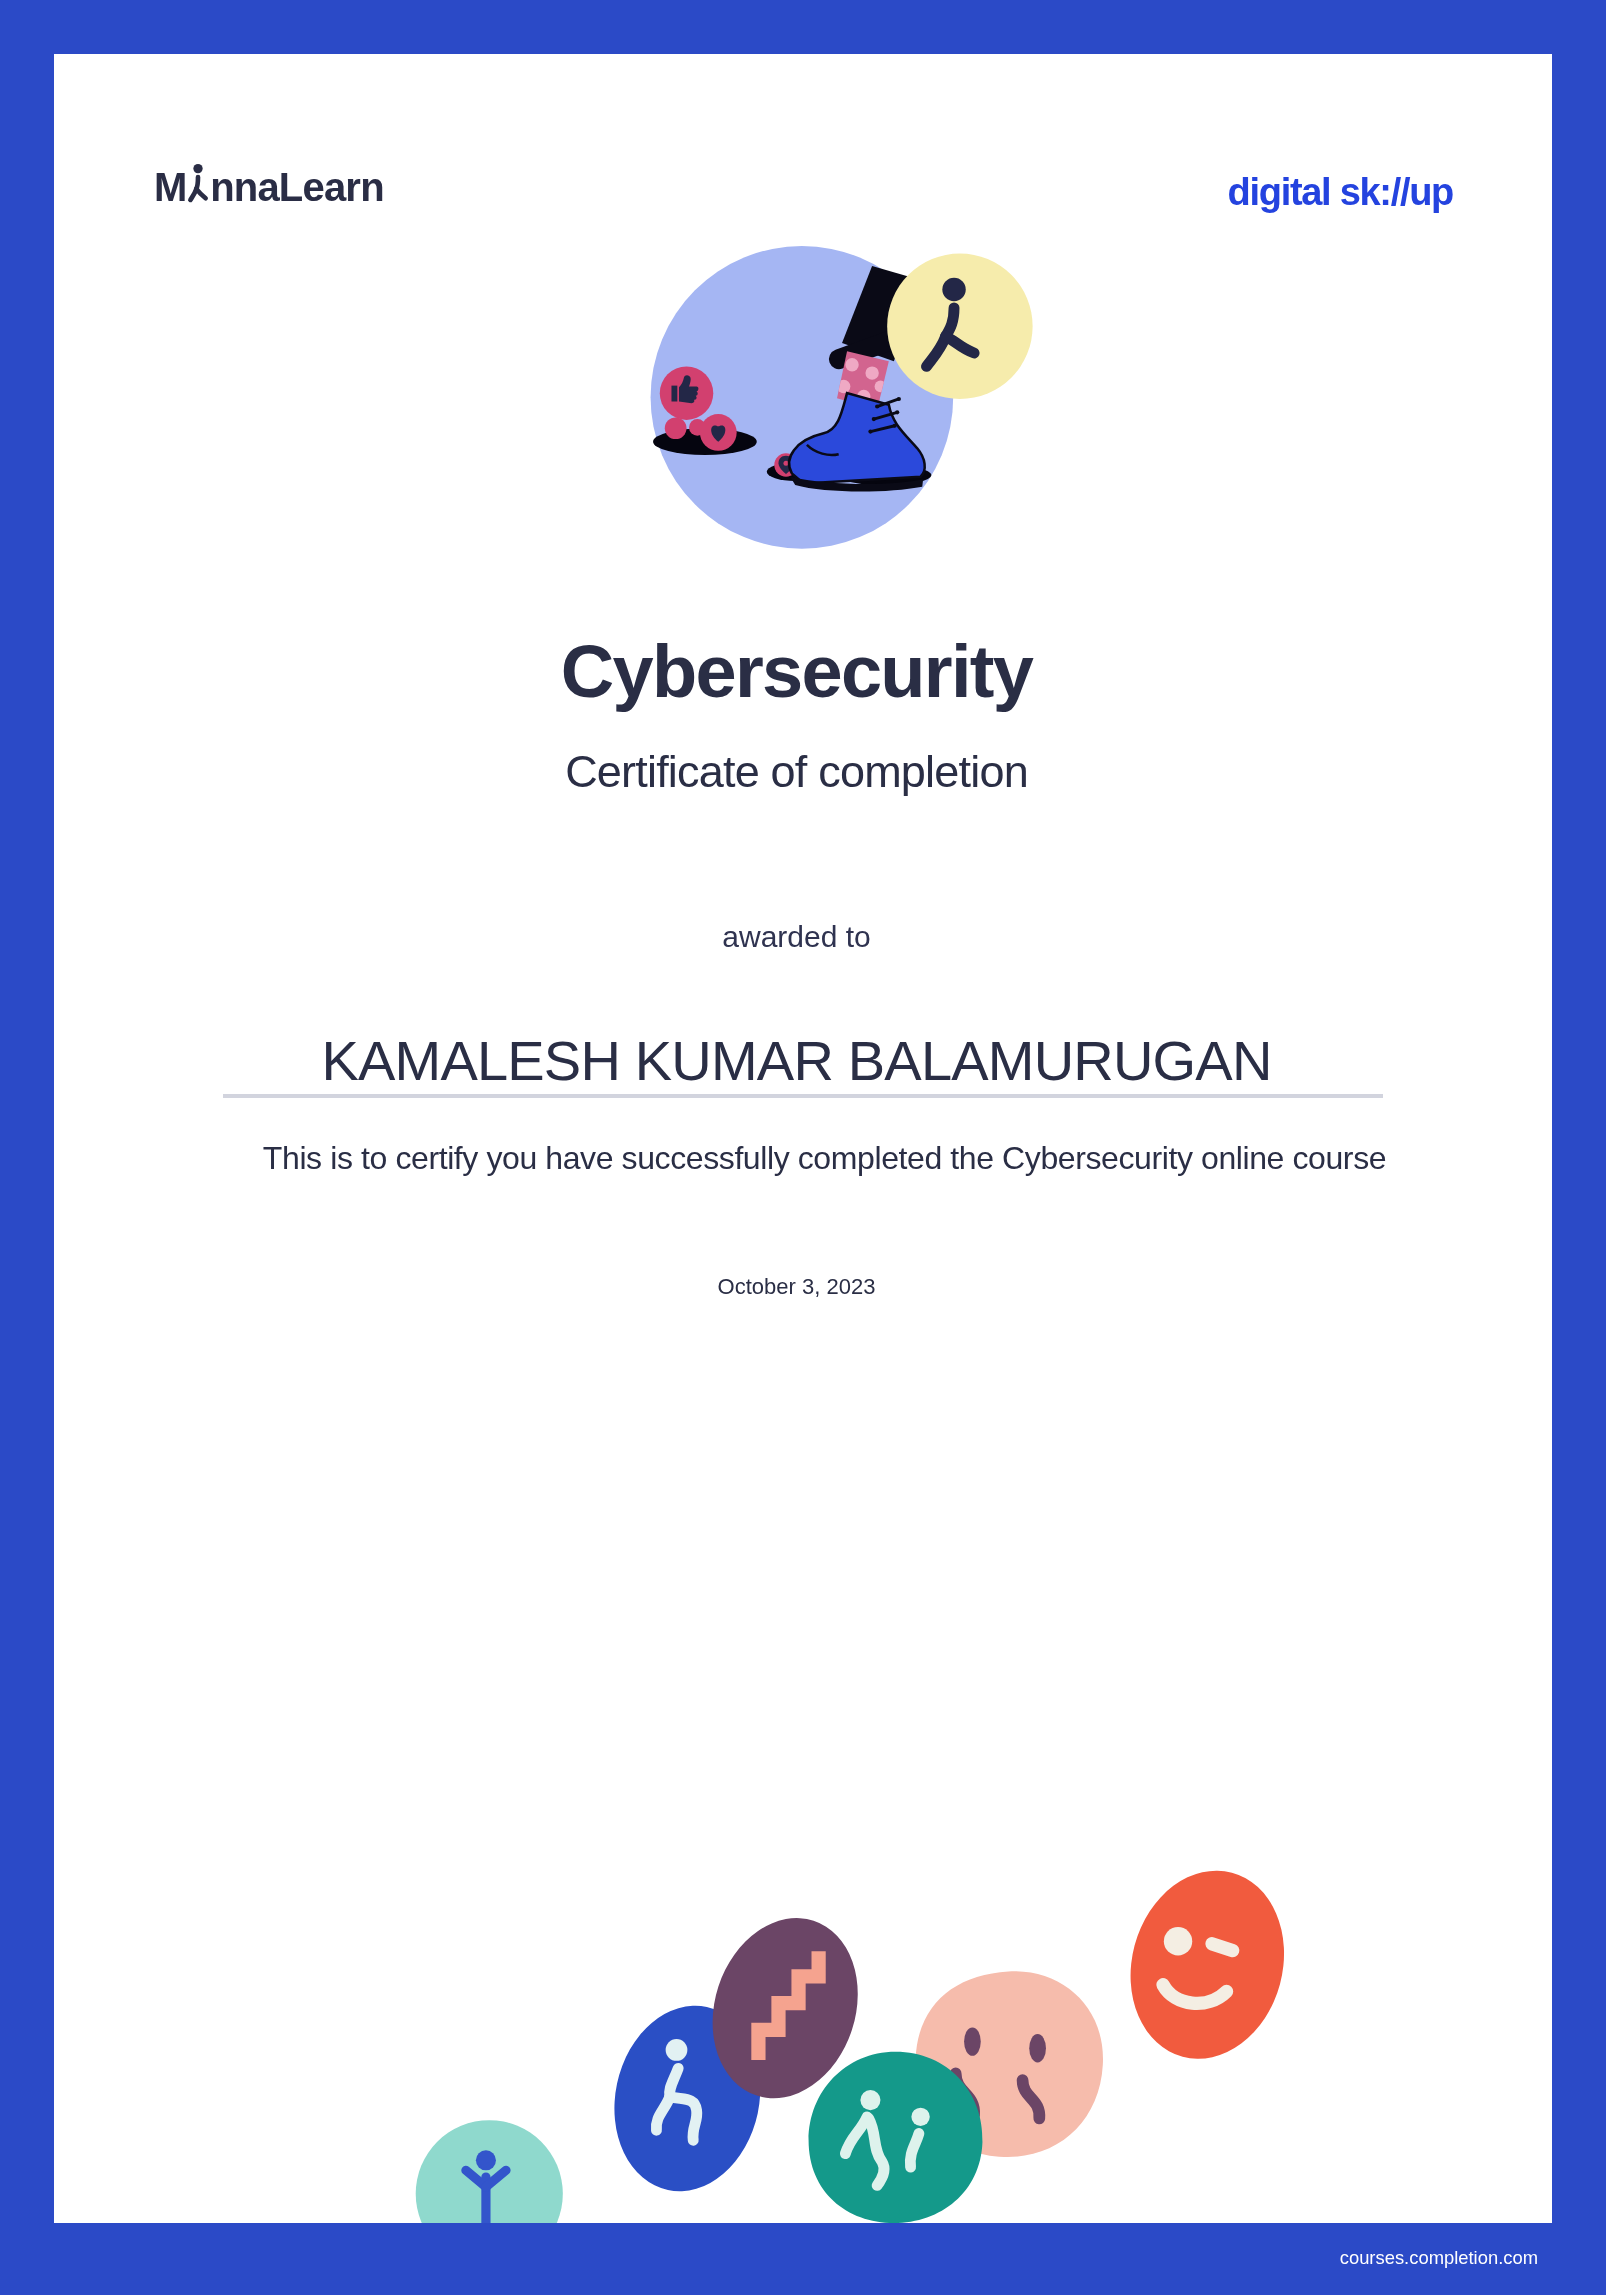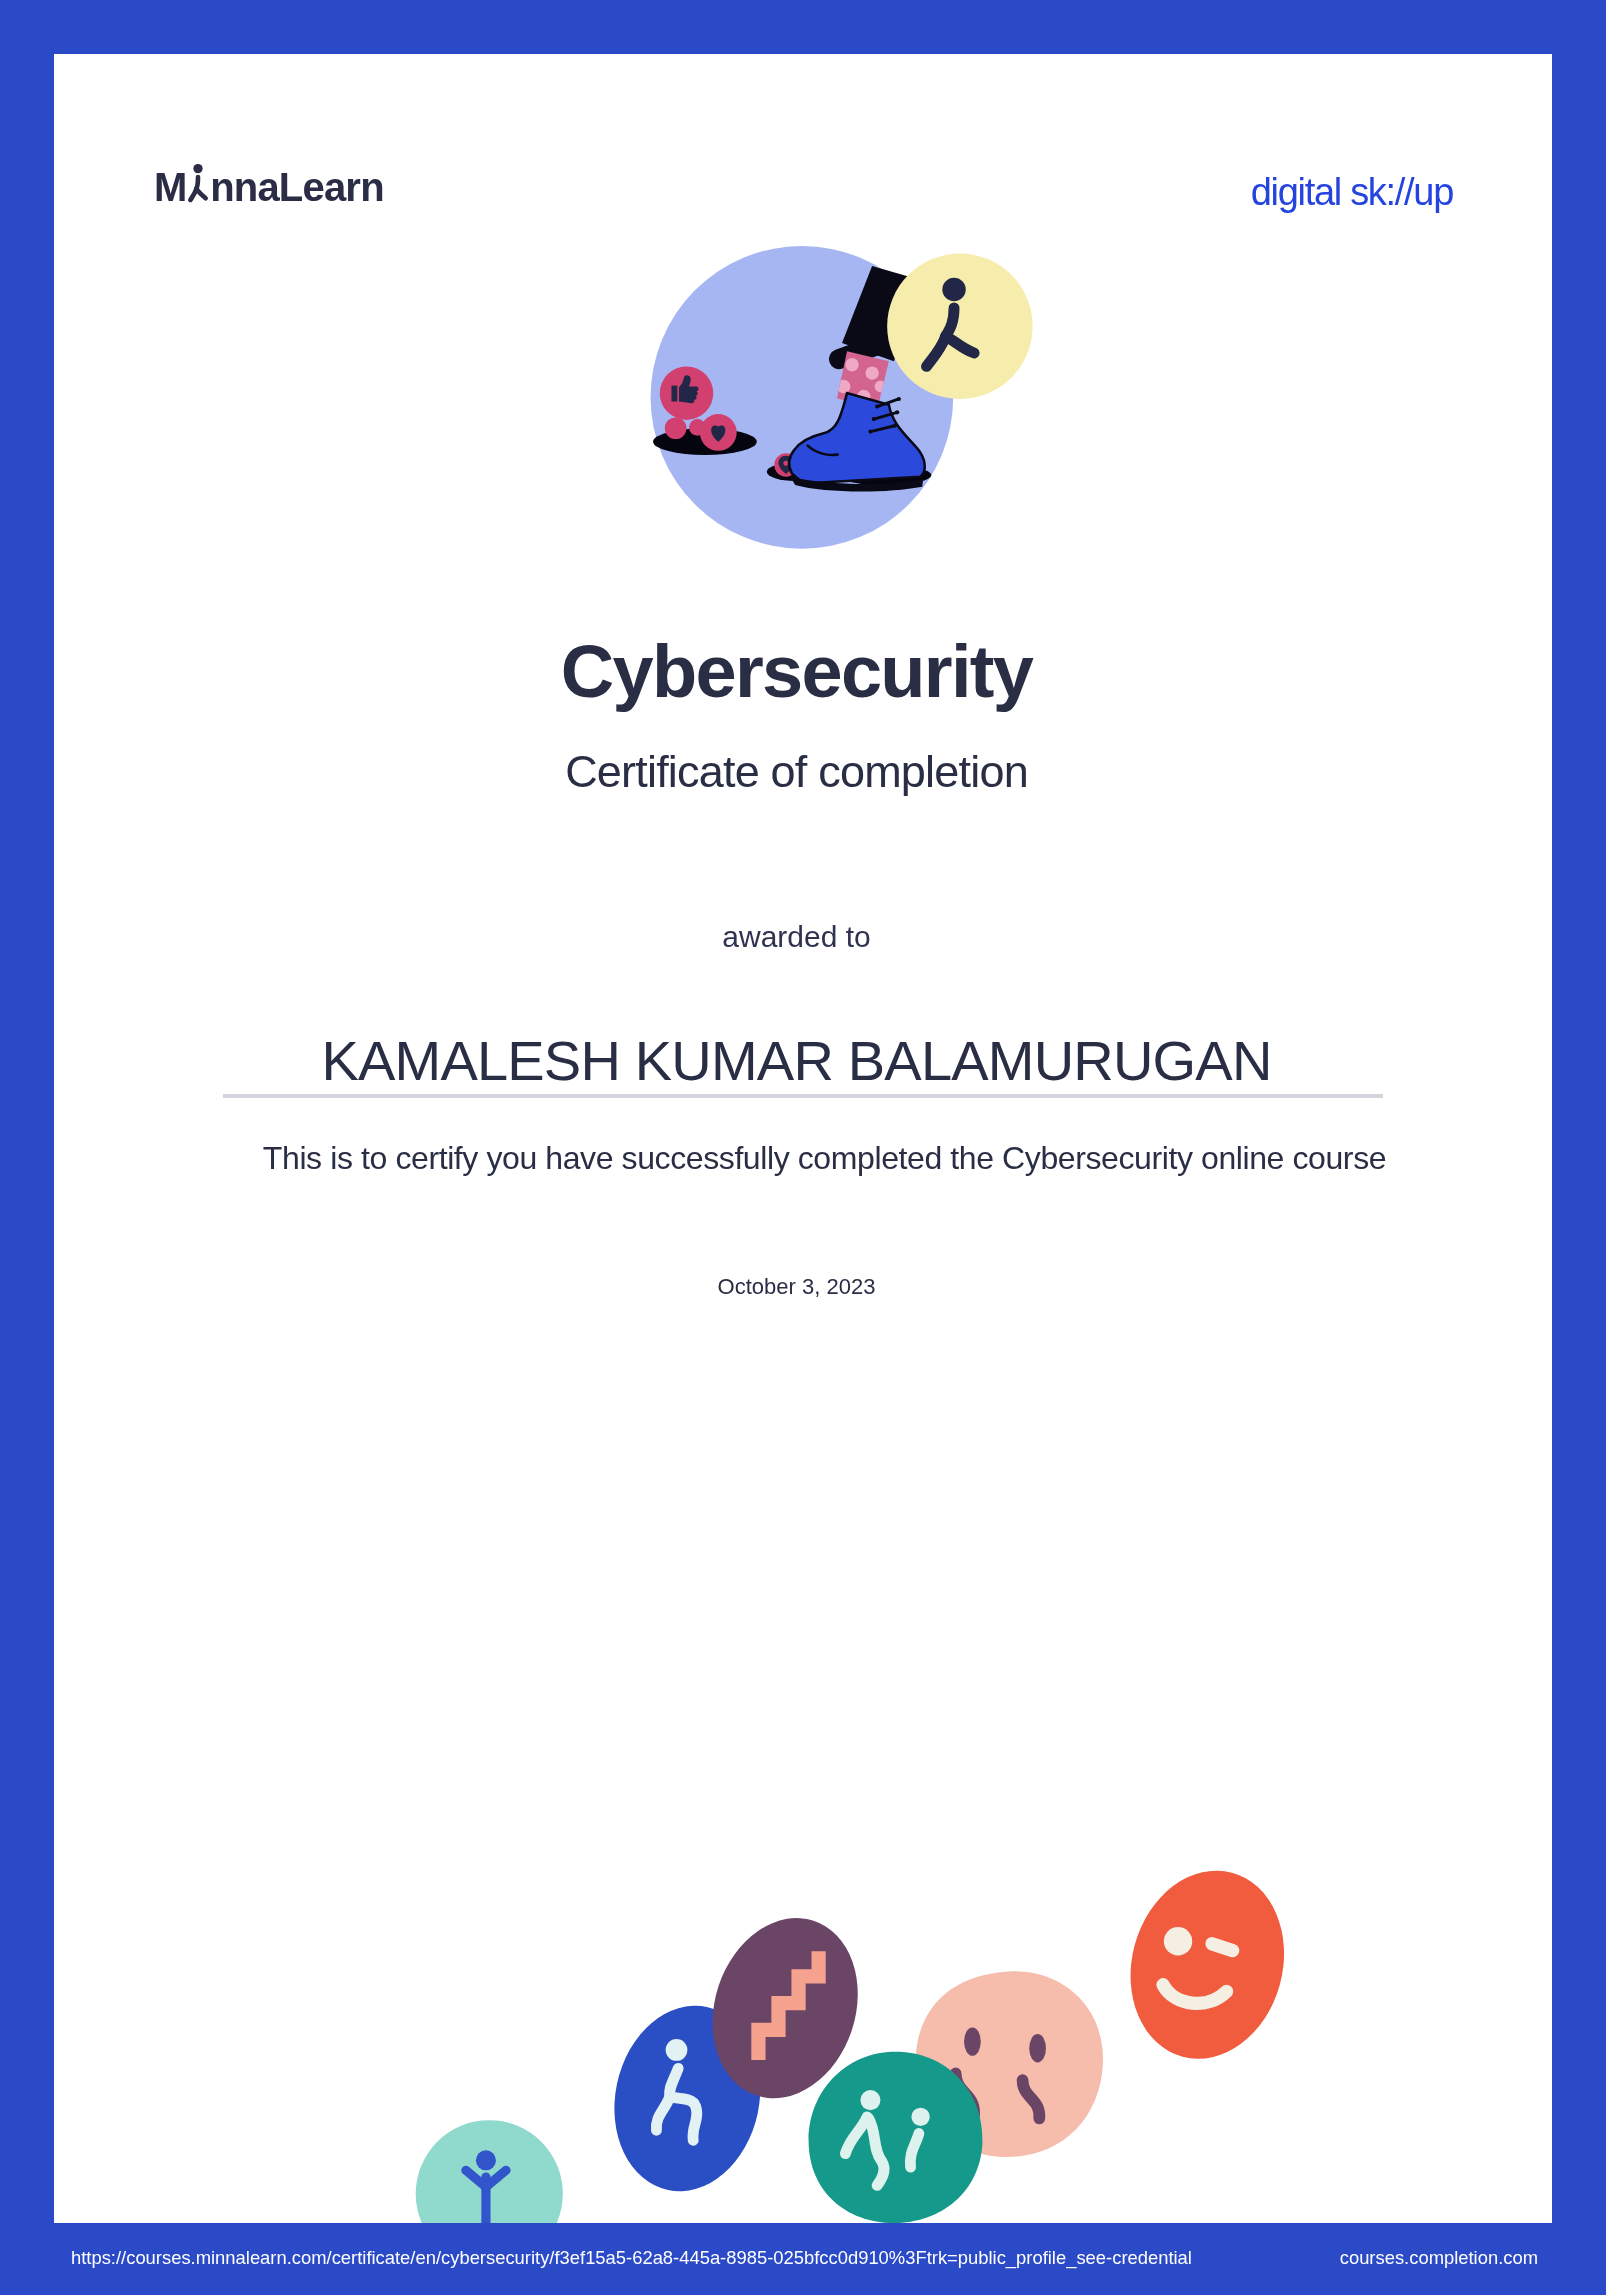--- a/index.html
+++ b/index.html
@@ -15,21 +15,21 @@
   }
   
   .brand{
     position:absolute;left:100px;top:107px;height:52px;
     display:flex;align-items:center;
     font-size:40px;font-weight:600;letter-spacing:-0.8px;color:#2A2D45;
   }
   .brand .glyph{display:inline-block;margin:0 0.8px;}
   .partner{
     position:absolute;right:99px;top:117px;
-    font-size:38px;font-weight:400;letter-spacing:-1.3px;color:#2443DF;
+    font-size:38px;font-weight:700;letter-spacing:-1.3px;color:#2443DF;
   }
   
   .hero{position:absolute;left:628px;top:234px;width:418px;height:335px;}
   
   .ctext{position:absolute;left:0;width:1593px;text-align:center;}
   .title{top:629px;font-size:74px;font-weight:800;letter-spacing:-1.7px;}
   .subtitle{top:746px;font-size:45px;font-weight:400;letter-spacing:-0.8px;}
   .awarded{top:897px;font-size:30px;font-weight:400;color:#2F3350;margin-top:23px;}
   .name{top:1028px;font-size:56px;font-weight:400;letter-spacing:-0.8px;}
   .divider{
@@ -207,16 +207,15 @@
     <g stroke="#3355CB" stroke-width="11" fill="none" stroke-linecap="round">
       <circle cx="180" cy="382" r="12" fill="#3355CB" stroke="none"></circle>
       <path d="M180 402 L180 457"></path>
       <path d="M180 414 L156 394"></path>
       <path d="M180 414 L204 394"></path>
     </g>
   </g>
 </svg>
 
 <div class="footer">
-  <div class="url">https://courses.minnalearn.com/certificate/en/cybersecurity/f3ef15a5-62a8-445a-8985-025bfcc0d910%3Ftrk=public_profile_see-credential</div>
   <div class="site">courses.completion.com</div>
 </div>
 
 
 </body></html>

